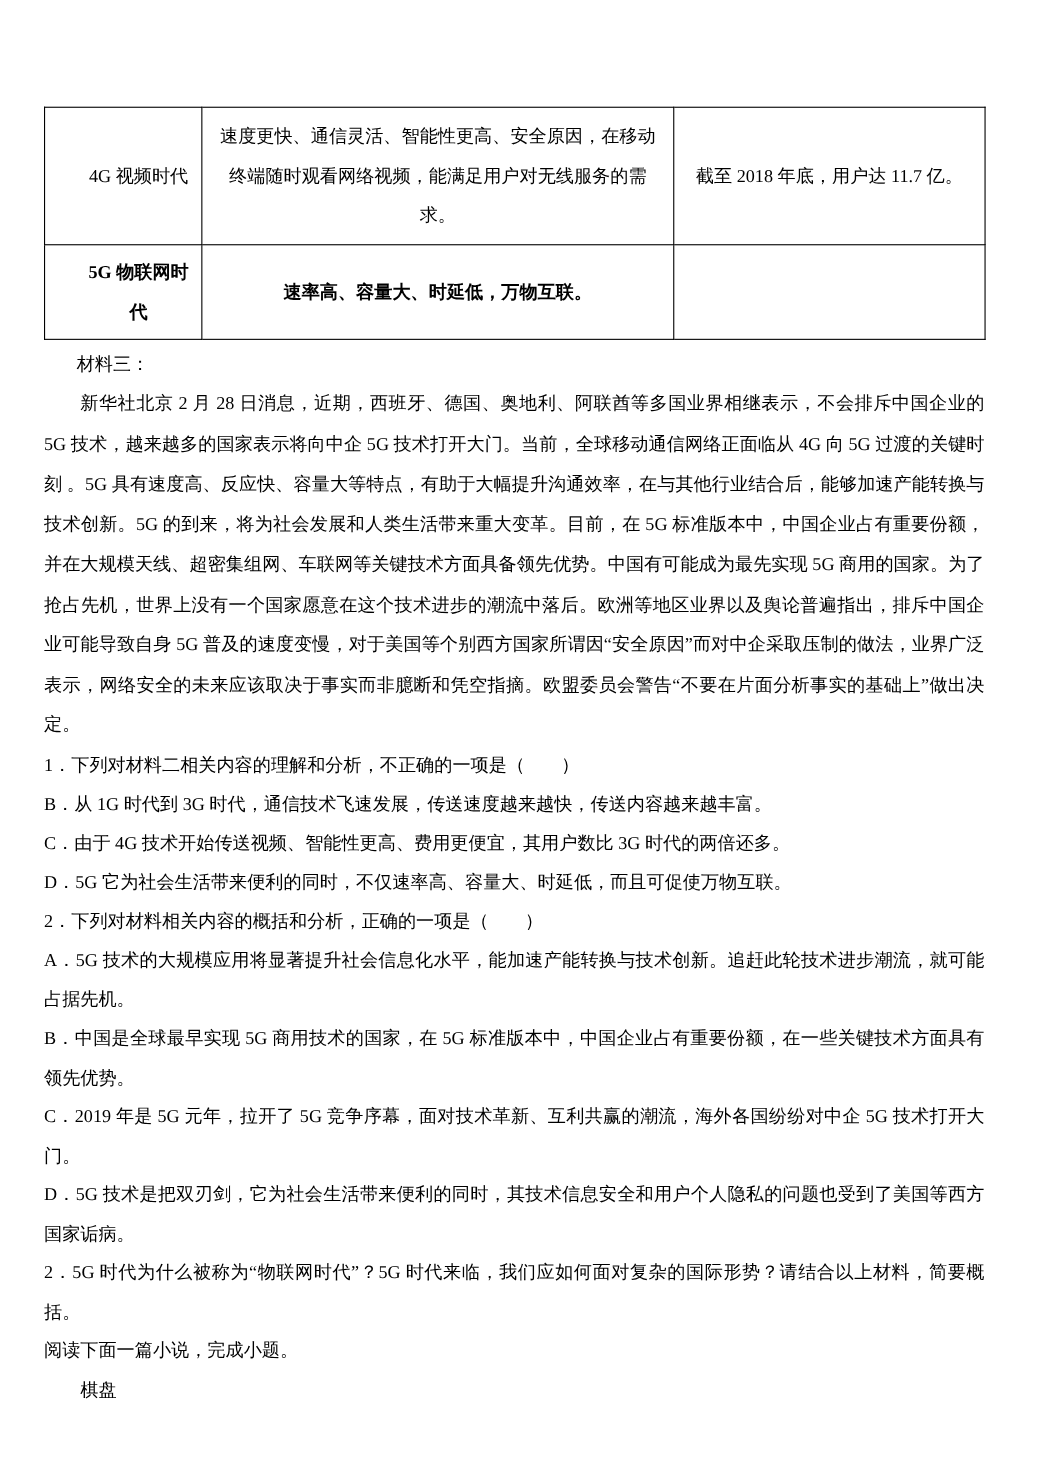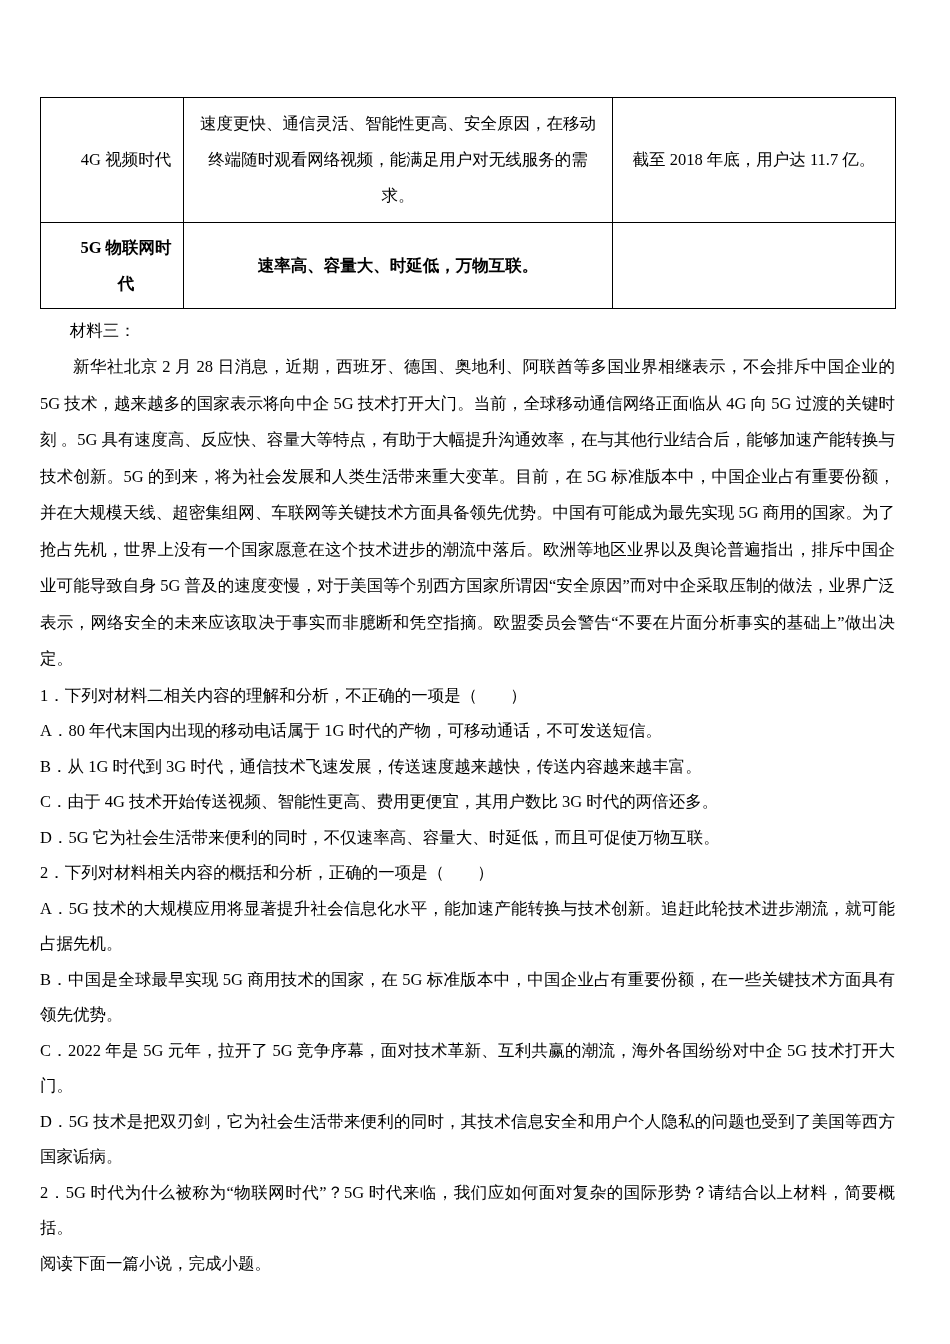--- a/index.html
+++ b/index.html
@@ -85,26 +85,26 @@
         <td class="feat">速率高、容量大、时延低，万物互联。</td>
         <td class="users"></td>
       </tr>
     </tbody>
   </table>
 
   <p class="heading">材料三：</p>
   <p class="body-para">新华社北京 2 月 28 日消息，近期，西班牙、德国、奥地利、阿联酋等多国业界相继表示，不会排斥中国企业的 5G 技术，越来越多的国家表示将向中企 5G 技术打开大门。当前，全球移动通信网络正面临从 4G 向 5G 过渡的关键时刻 。5G 具有速度高、反应快、容量大等特点，有助于大幅提升沟通效率，在与其他行业结合后，能够加速产能转换与技术创新。5G 的到来，将为社会发展和人类生活带来重大变革。目前，在 5G 标准版本中，中国企业占有重要份额，并在大规模天线、超密集组网、车联网等关键技术方面具备领先优势。中国有可能成为最先实现 5G 商用的国家。为了抢占先机，世界上没有一个国家愿意在这个技术进步的潮流中落后。欧洲等地区业界以及舆论普遍指出，排斥中国企业可能导致自身 5G 普及的速度变慢，对于美国等个别西方国家所谓因“安全原因”而对中企采取压制的做法，业界广泛表示，网络安全的未来应该取决于事实而非臆断和凭空指摘。欧盟委员会警告“不要在片面分析事实的基础上”做出决定。</p>
 
   <p class="qline">1．下列对材料二相关内容的理解和分析，不正确的一项是（　　）</p>
-  <p class="qline">A．80 年代末国内出现的移动电话属于 1G 时代的产物，可移动通话，不可发送短信。</p>
   <p class="qline">B．从 1G 时代到 3G 时代，通信技术飞速发展，传送速度越来越快，传送内容越来越丰富。</p>
   <p class="qline">C．由于 4G 技术开始传送视频、智能性更高、费用更便宜，其用户数比 3G 时代的两倍还多。</p>
   <p class="qline">D．5G 它为社会生活带来便利的同时，不仅速率高、容量大、时延低，而且可促使万物互联。</p>
   <p class="qline">2．下列对材料相关内容的概括和分析，正确的一项是（　　）</p>
   <p class="qline">A．5G 技术的大规模应用将显著提升社会信息化水平，能加速产能转换与技术创新。追赶此轮技术进步潮流，就可能占据先机。</p>
   <p class="qline">B．中国是全球最早实现 5G 商用技术的国家，在 5G 标准版本中，中国企业占有重要份额，在一些关键技术方面具有领先优势。</p>
-  <p class="qline">C．2022 年是 5G 元年，拉开了 5G 竞争序幕，面对技术革新、互利共赢的潮流，海外各国纷纷对中企 5G 技术打开大门。</p>
+  <p class="qline">C．2019 年是 5G 元年，拉开了 5G 竞争序幕，面对技术革新、互利共赢的潮流，海外各国纷纷对中企 5G 技术打开大门。</p>
   <p class="qline">D．5G 技术是把双刃剑，它为社会生活带来便利的同时，其技术信息安全和用户个人隐私的问题也受到了美国等西方国家诟病。</p>
   <p class="qline">2．5G 时代为什么被称为“物联网时代”？5G 时代来临，我们应如何面对复杂的国际形势？请结合以上材料，简要概括。</p>
 
   <p class="qline">阅读下面一篇小说，完成小题。</p>
+  <p class="qline story-title">棋盘</p>
 
 </div>
 
 </body></html>

